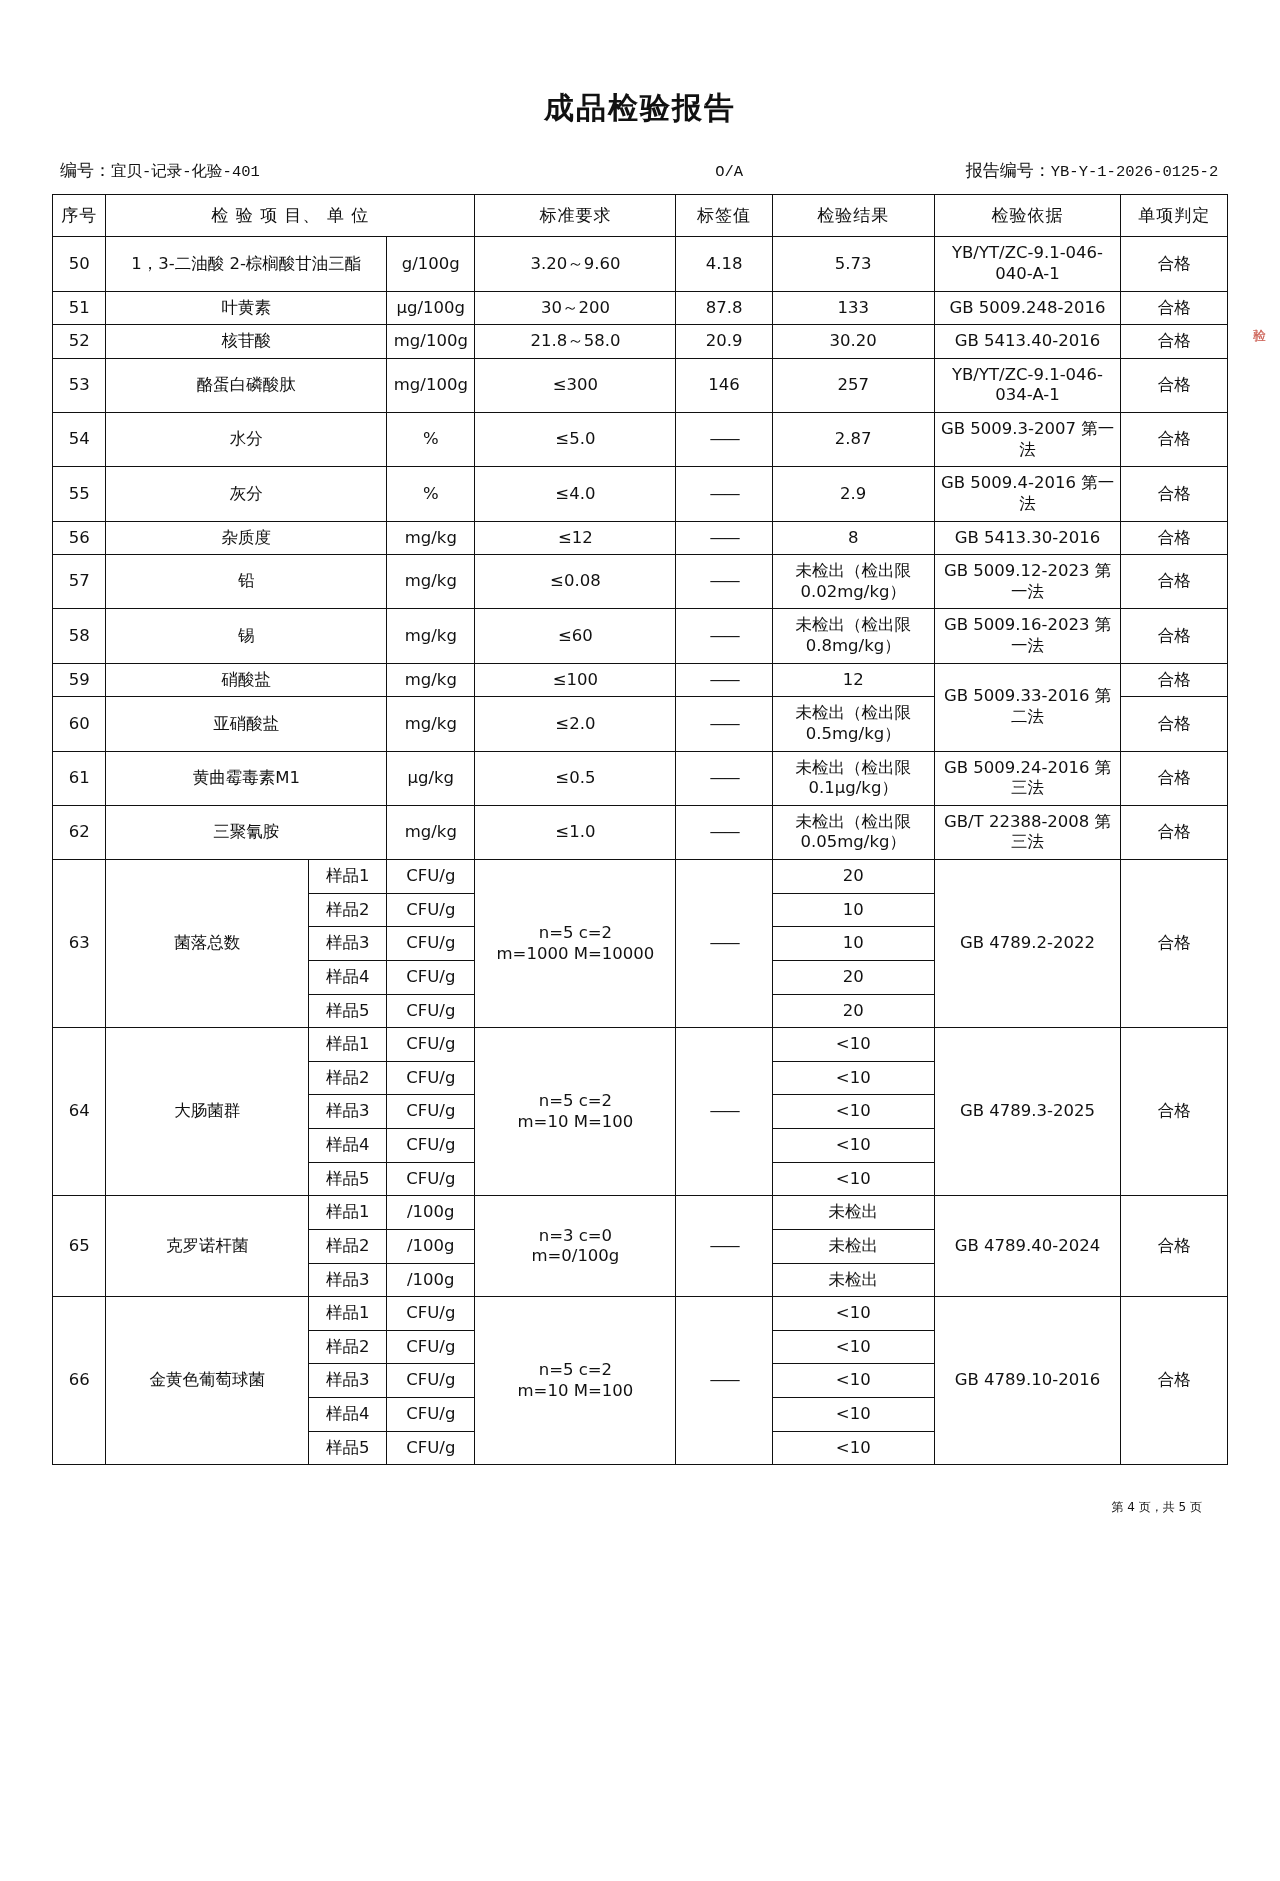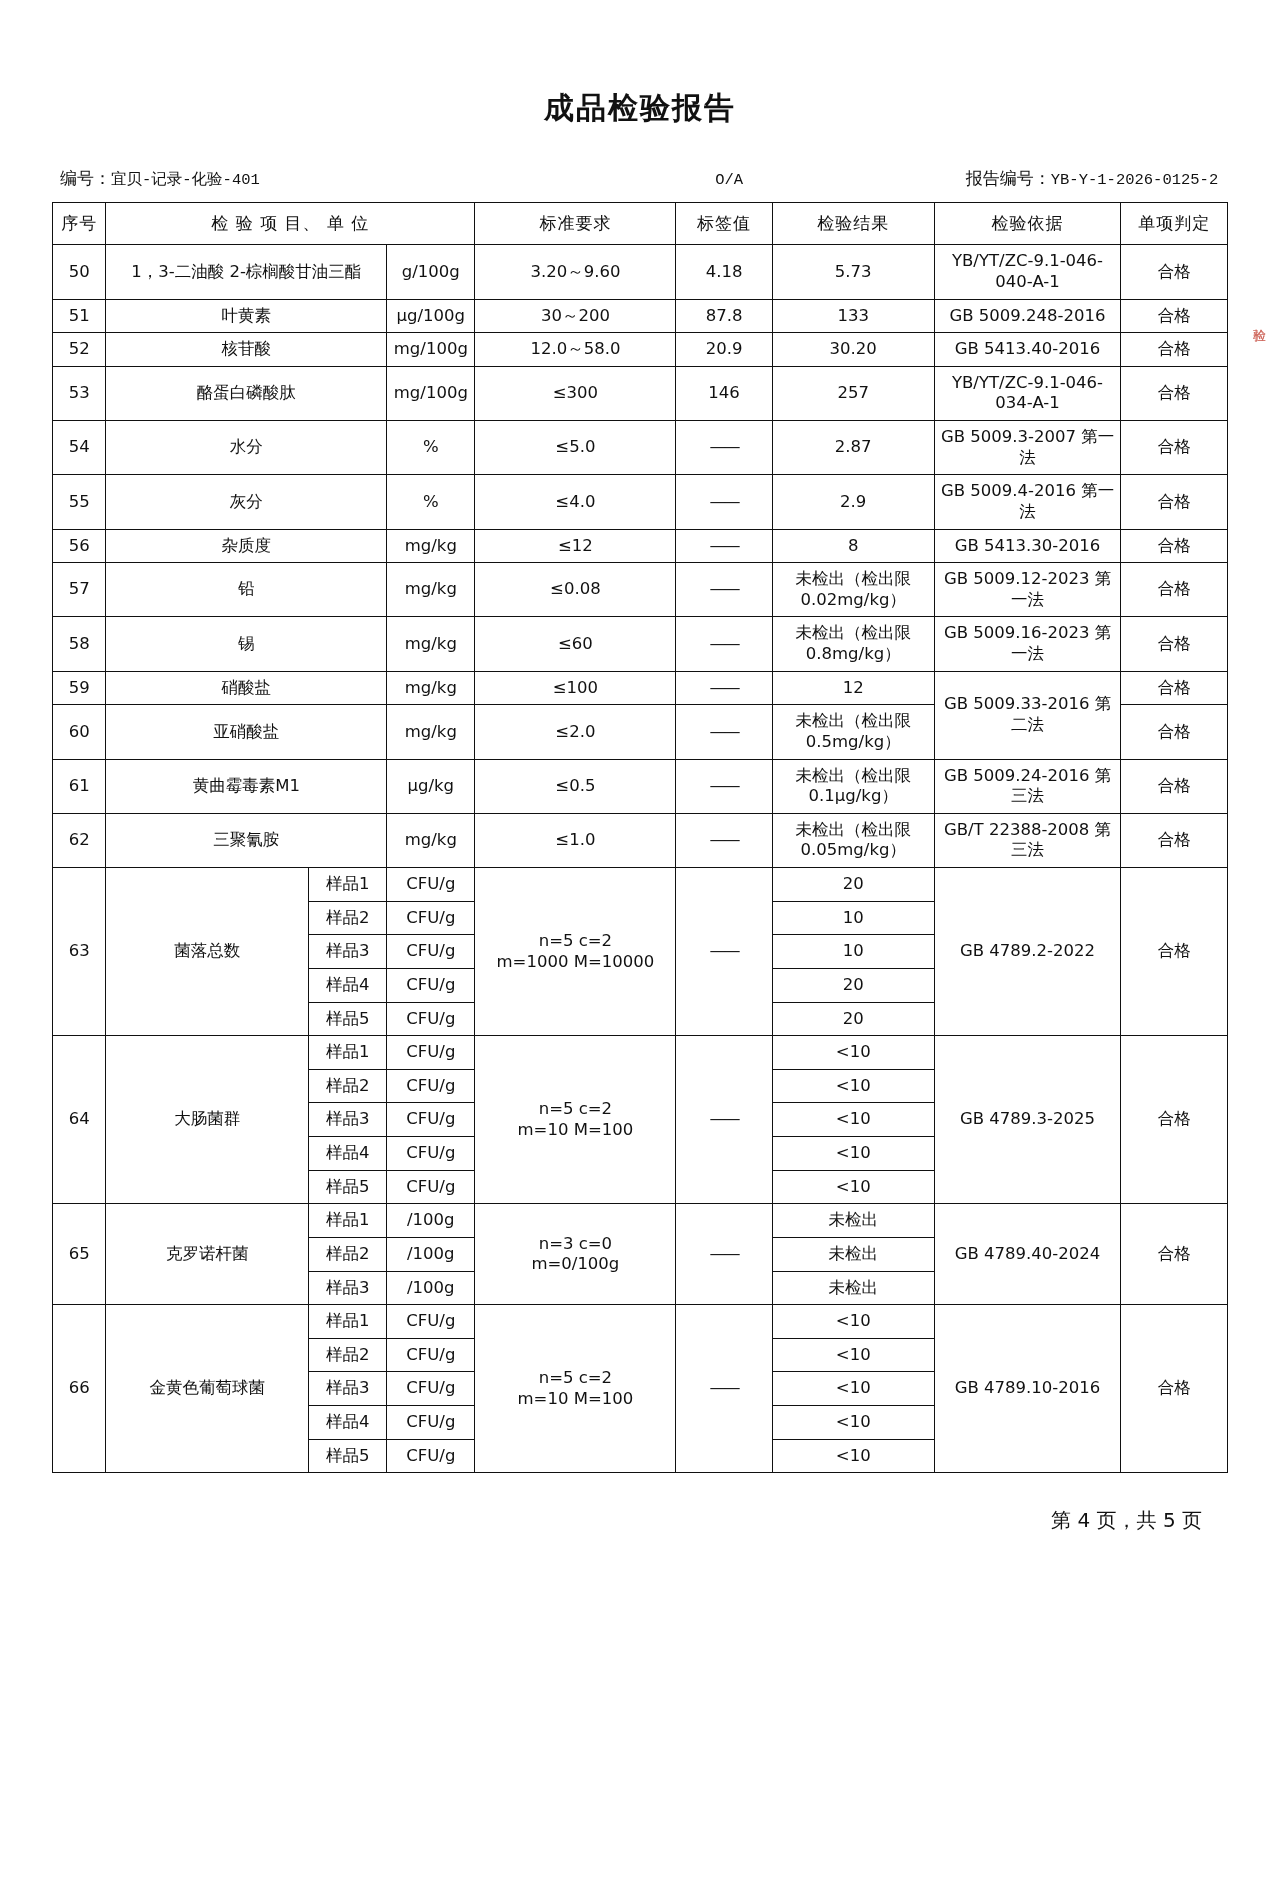--- a/index.html
+++ b/index.html
@@ -20,21 +20,21 @@
     box-sizing: border-box;
     padding: 58px 52px 30px 52px;
     position: relative;
   }
   .doc-title {
     text-align: center;
     font-family: "DejaVu Sans", "Liberation Sans", sans-serif;
     font-weight: bold;
     font-size: 30px;
     letter-spacing: 2px;
-    margin: 30px 0 38px 0;
+    margin: 30px 0 30px 0;
   }
   .meta-row {
     display: flex;
     align-items: baseline;
     font-size: 17px;
     font-family: "DejaVu Sans", "Liberation Sans", sans-serif;
     margin: 0 8px 12px 8px;
     gap: 44px;
   }
   .meta-left { flex: 0 0 auto; width: 39%; }
@@ -67,21 +67,21 @@
     font-family: "Liberation Mono", "DejaVu Sans Mono", monospace;
     font-size: 15.5px;
     letter-spacing: 0px;
   }
   .small { font-size: 15px; }
   td.name { font-size: 17px; }
   .nodata { letter-spacing: -2px; }
   .footer {
     margin-top: 34px;
     text-align: right;
-    font-size: 20px;
+    font-size: 12px;
     font-family: "DejaVu Sans", "Liberation Sans", sans-serif;
     padding-right: 26px;
   }
   .redmark {
     position: absolute;
     right: 12px;
     top: 318px;
     color: #c0392b;
     font-size: 13px;
     writing-mode: vertical-rl;
@@ -161,21 +161,21 @@
         <td class="latin">87.8</td>
         <td class="latin">133</td>
         <td class="latin small">GB 5009.248-2016</td>
         <td>合格</td>
       </tr>
 
       <tr class="tall">
         <td class="latin">52</td>
         <td colspan="2" class="name">核苷酸</td>
         <td class="latin">mg/100g</td>
-        <td class="latin">12.0～58.0</td>
+        <td class="latin">21.8～58.0</td>
         <td class="latin">20.9</td>
         <td class="latin">30.20</td>
         <td class="latin small">GB 5413.40-2016</td>
         <td>合格</td>
       </tr>
 
       <tr class="tall">
         <td class="latin">53</td>
         <td colspan="2" class="name">酪蛋白磷酸肽</td>
         <td class="latin">mg/100g</td>

